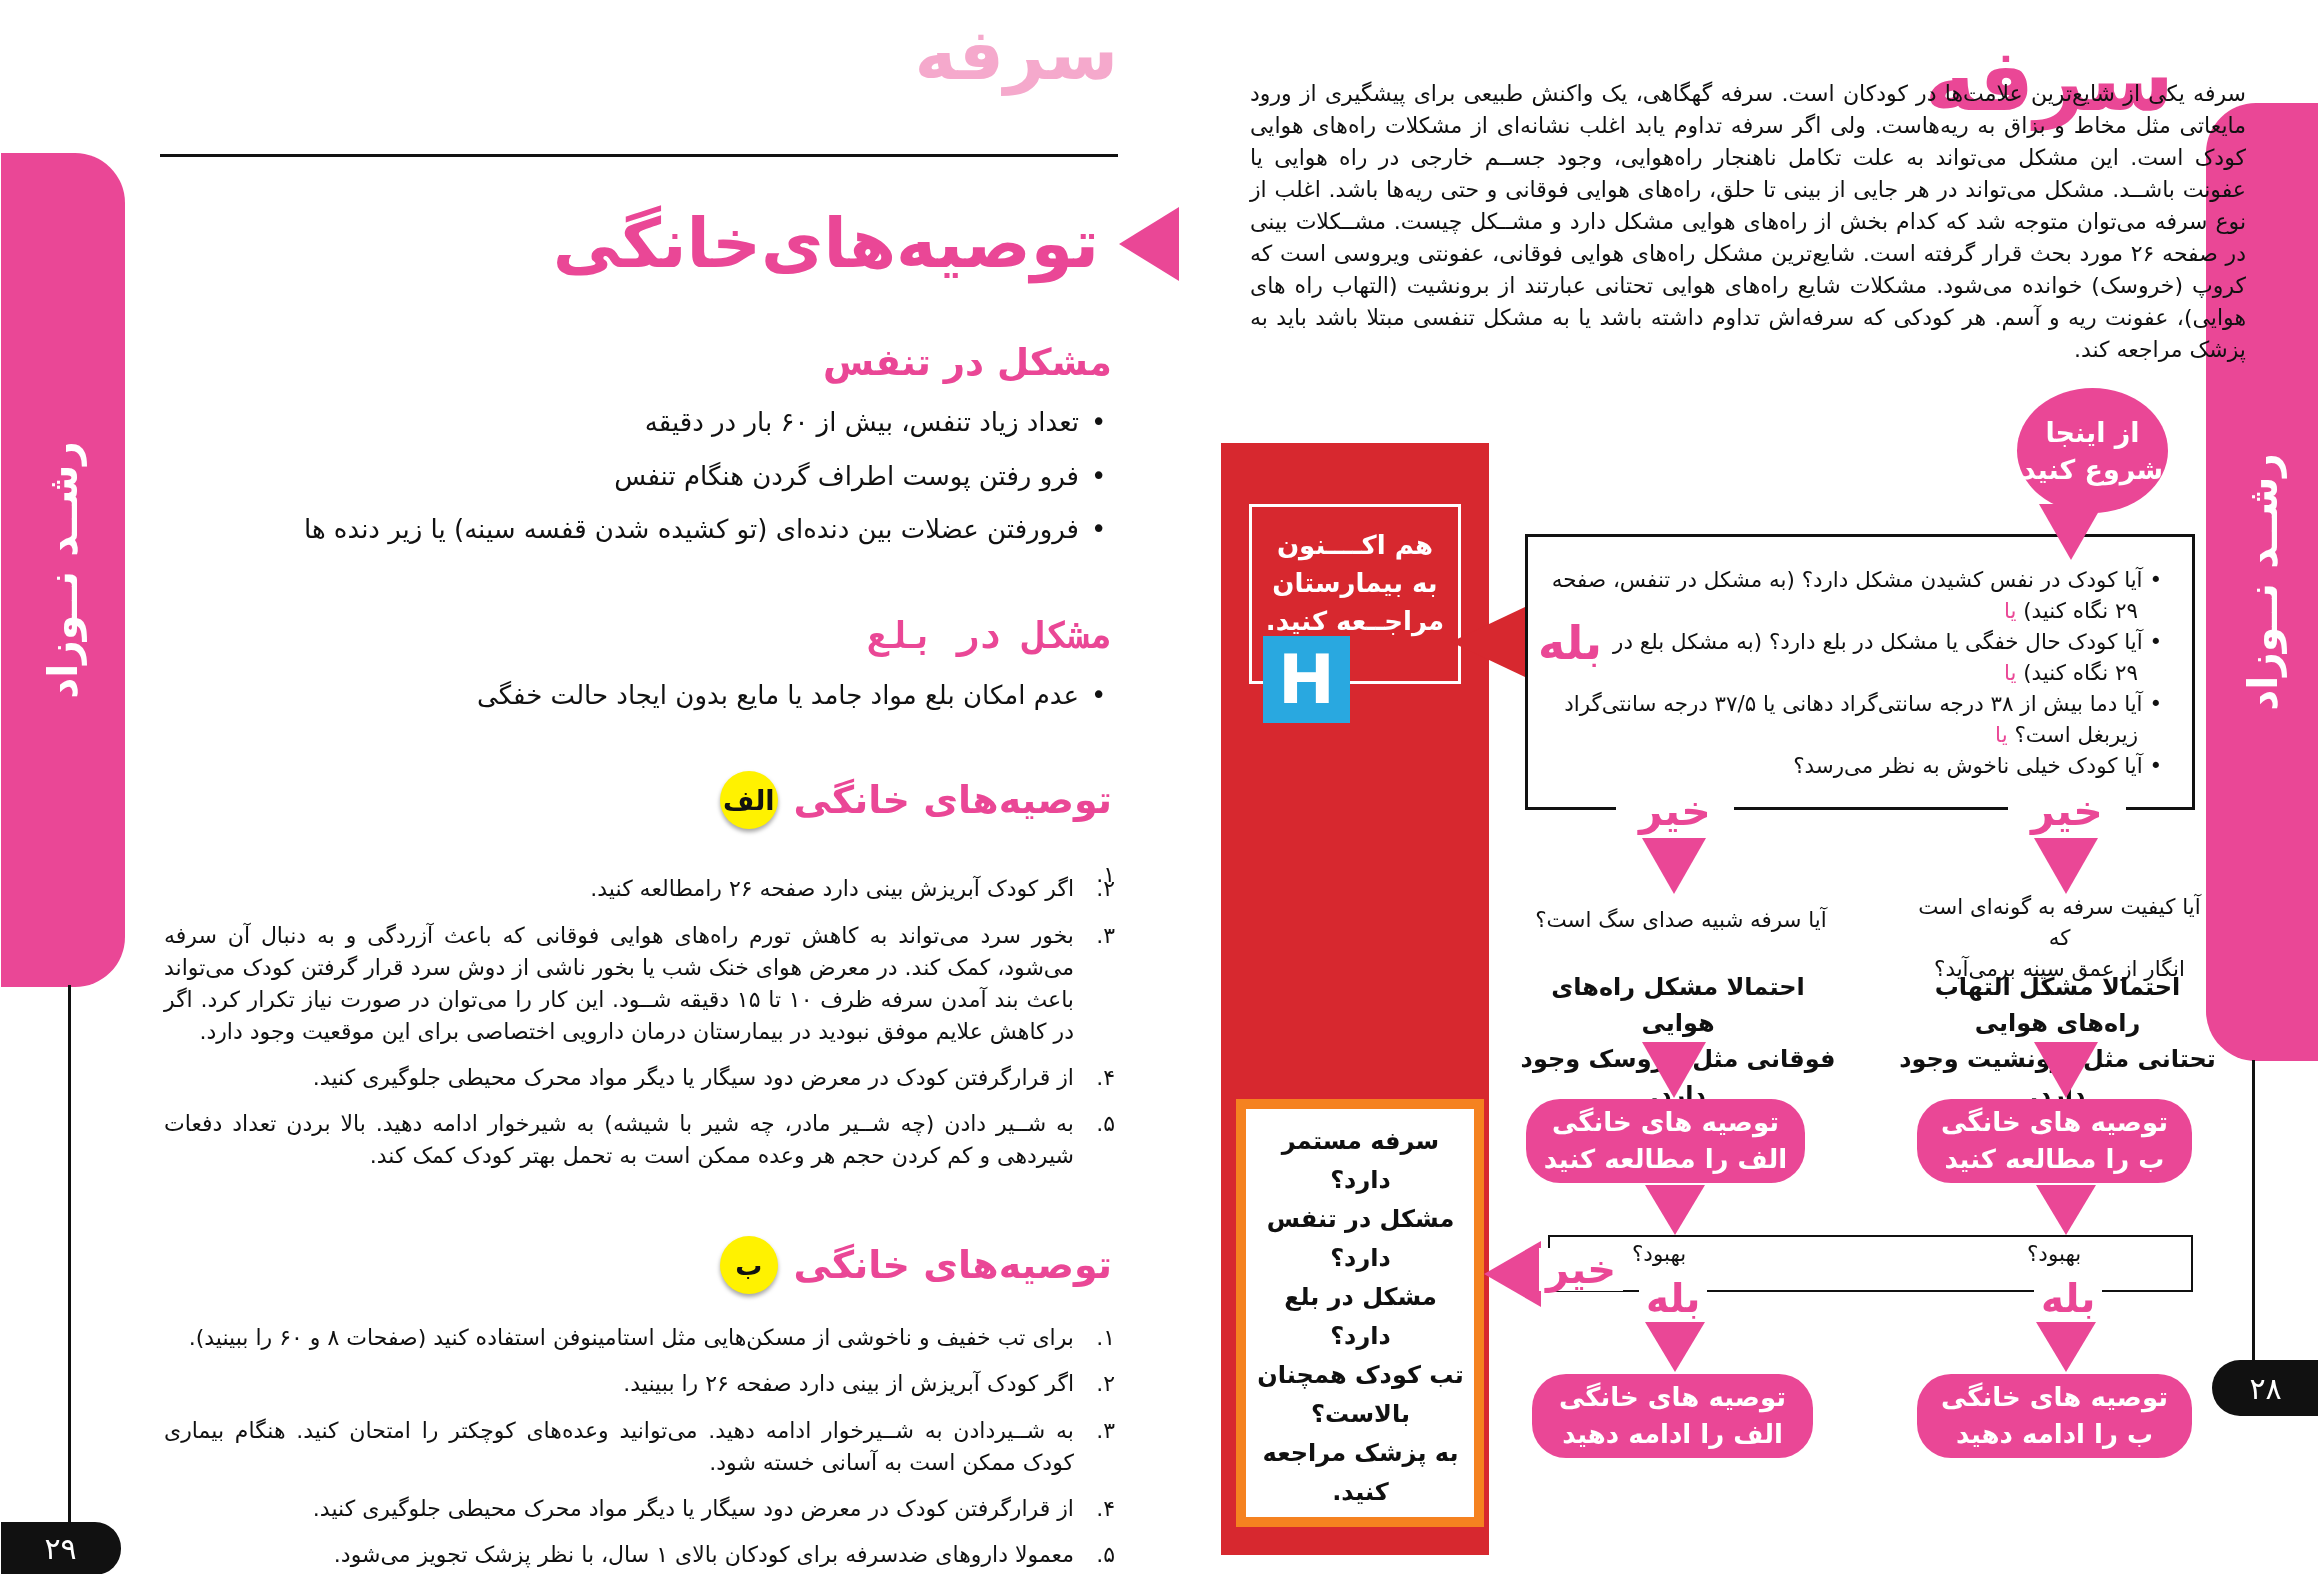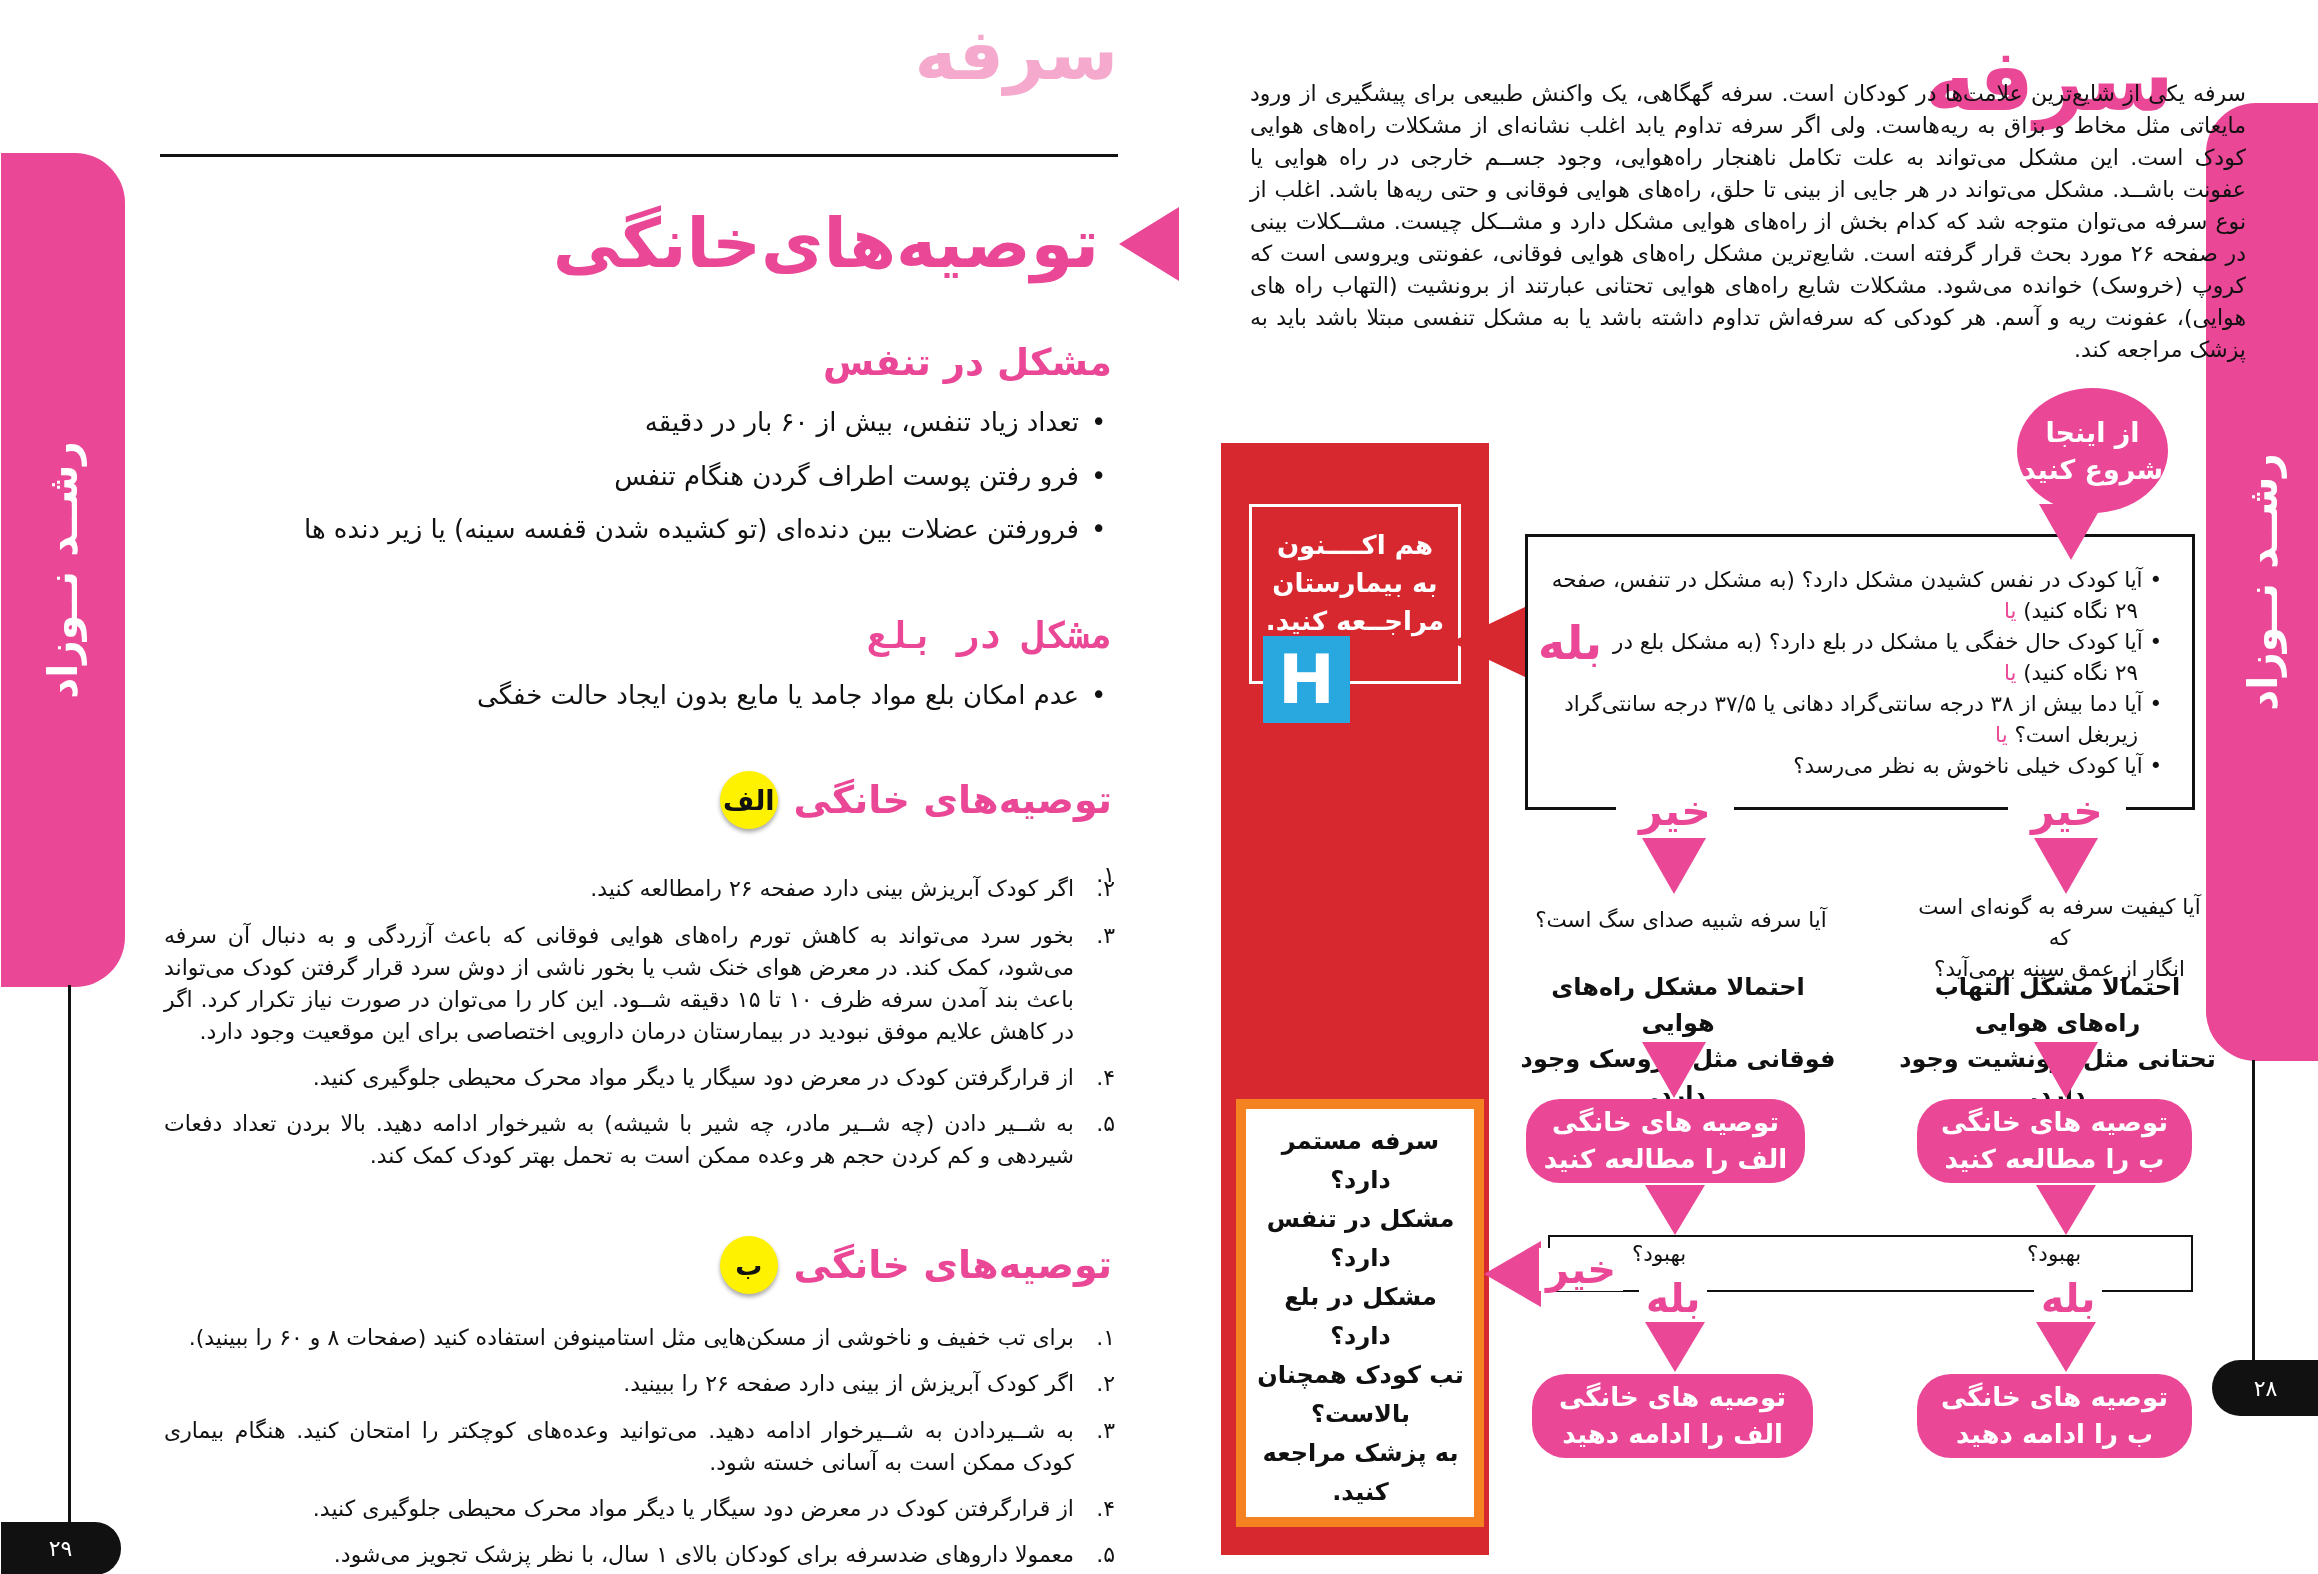--- a/index.html
+++ b/index.html
@@ -15,21 +15,21 @@
   .abs{position:absolute;}
   .pre{white-space:pre-line;}
   .center{text-align:center;}
 
   
   .ribbon{background:var(--pink);display:flex;align-items:center;justify-content:center;}
   .ribbon-left{left:0;top:153px;width:125px;height:834px;border-radius:0 50px 50px 0;}
   .ribbon-right{left:2206px;top:103px;width:113px;height:958px;border-radius:50px 0 0 50px;}
   .ribbon span{transform:rotate(-90deg);white-space:nowrap;color:#fff;font-size:41px;font-weight:bold;letter-spacing:2.9px;}
   .vline{background:var(--ink);width:2.9px;}
-  .page-tab{background:var(--ink);color:#fff;font-size:22px;display:flex;align-items:center;justify-content:center;}
+  .page-tab{background:var(--ink);color:#fff;font-size:30px;display:flex;align-items:center;justify-content:center;}
   .tab-left{left:0;top:1522px;width:121px;height:53px;border-radius:0 26px 26px 0;}
   .tab-right{left:2212px;top:1360px;width:107px;height:56px;border-radius:28px 0 0 28px;}
 
   
   .lp-title{left:819px;top:13px;width:299px;text-align:right;font-size:71px;font-weight:bold;color:var(--pale-pink);}
   .lp-rule{left:160px;top:154px;width:958px;height:2.9px;background:var(--ink);}
   .lp-main-heading{left:164px;top:180px;width:1015px;display:flex;align-items:center;gap:20px;margin-top:24px;}
   .lp-main-heading .txt{font-size:68px;font-weight:bold;color:var(--pink);}
   .tri-left-big{width:0;height:0;border-top:37px solid transparent;border-bottom:37px solid transparent;border-left:none;border-right:60px solid var(--pink);}
   .sec-heading{font-size:37px;font-weight:bold;color:var(--pink);text-align:right;}

